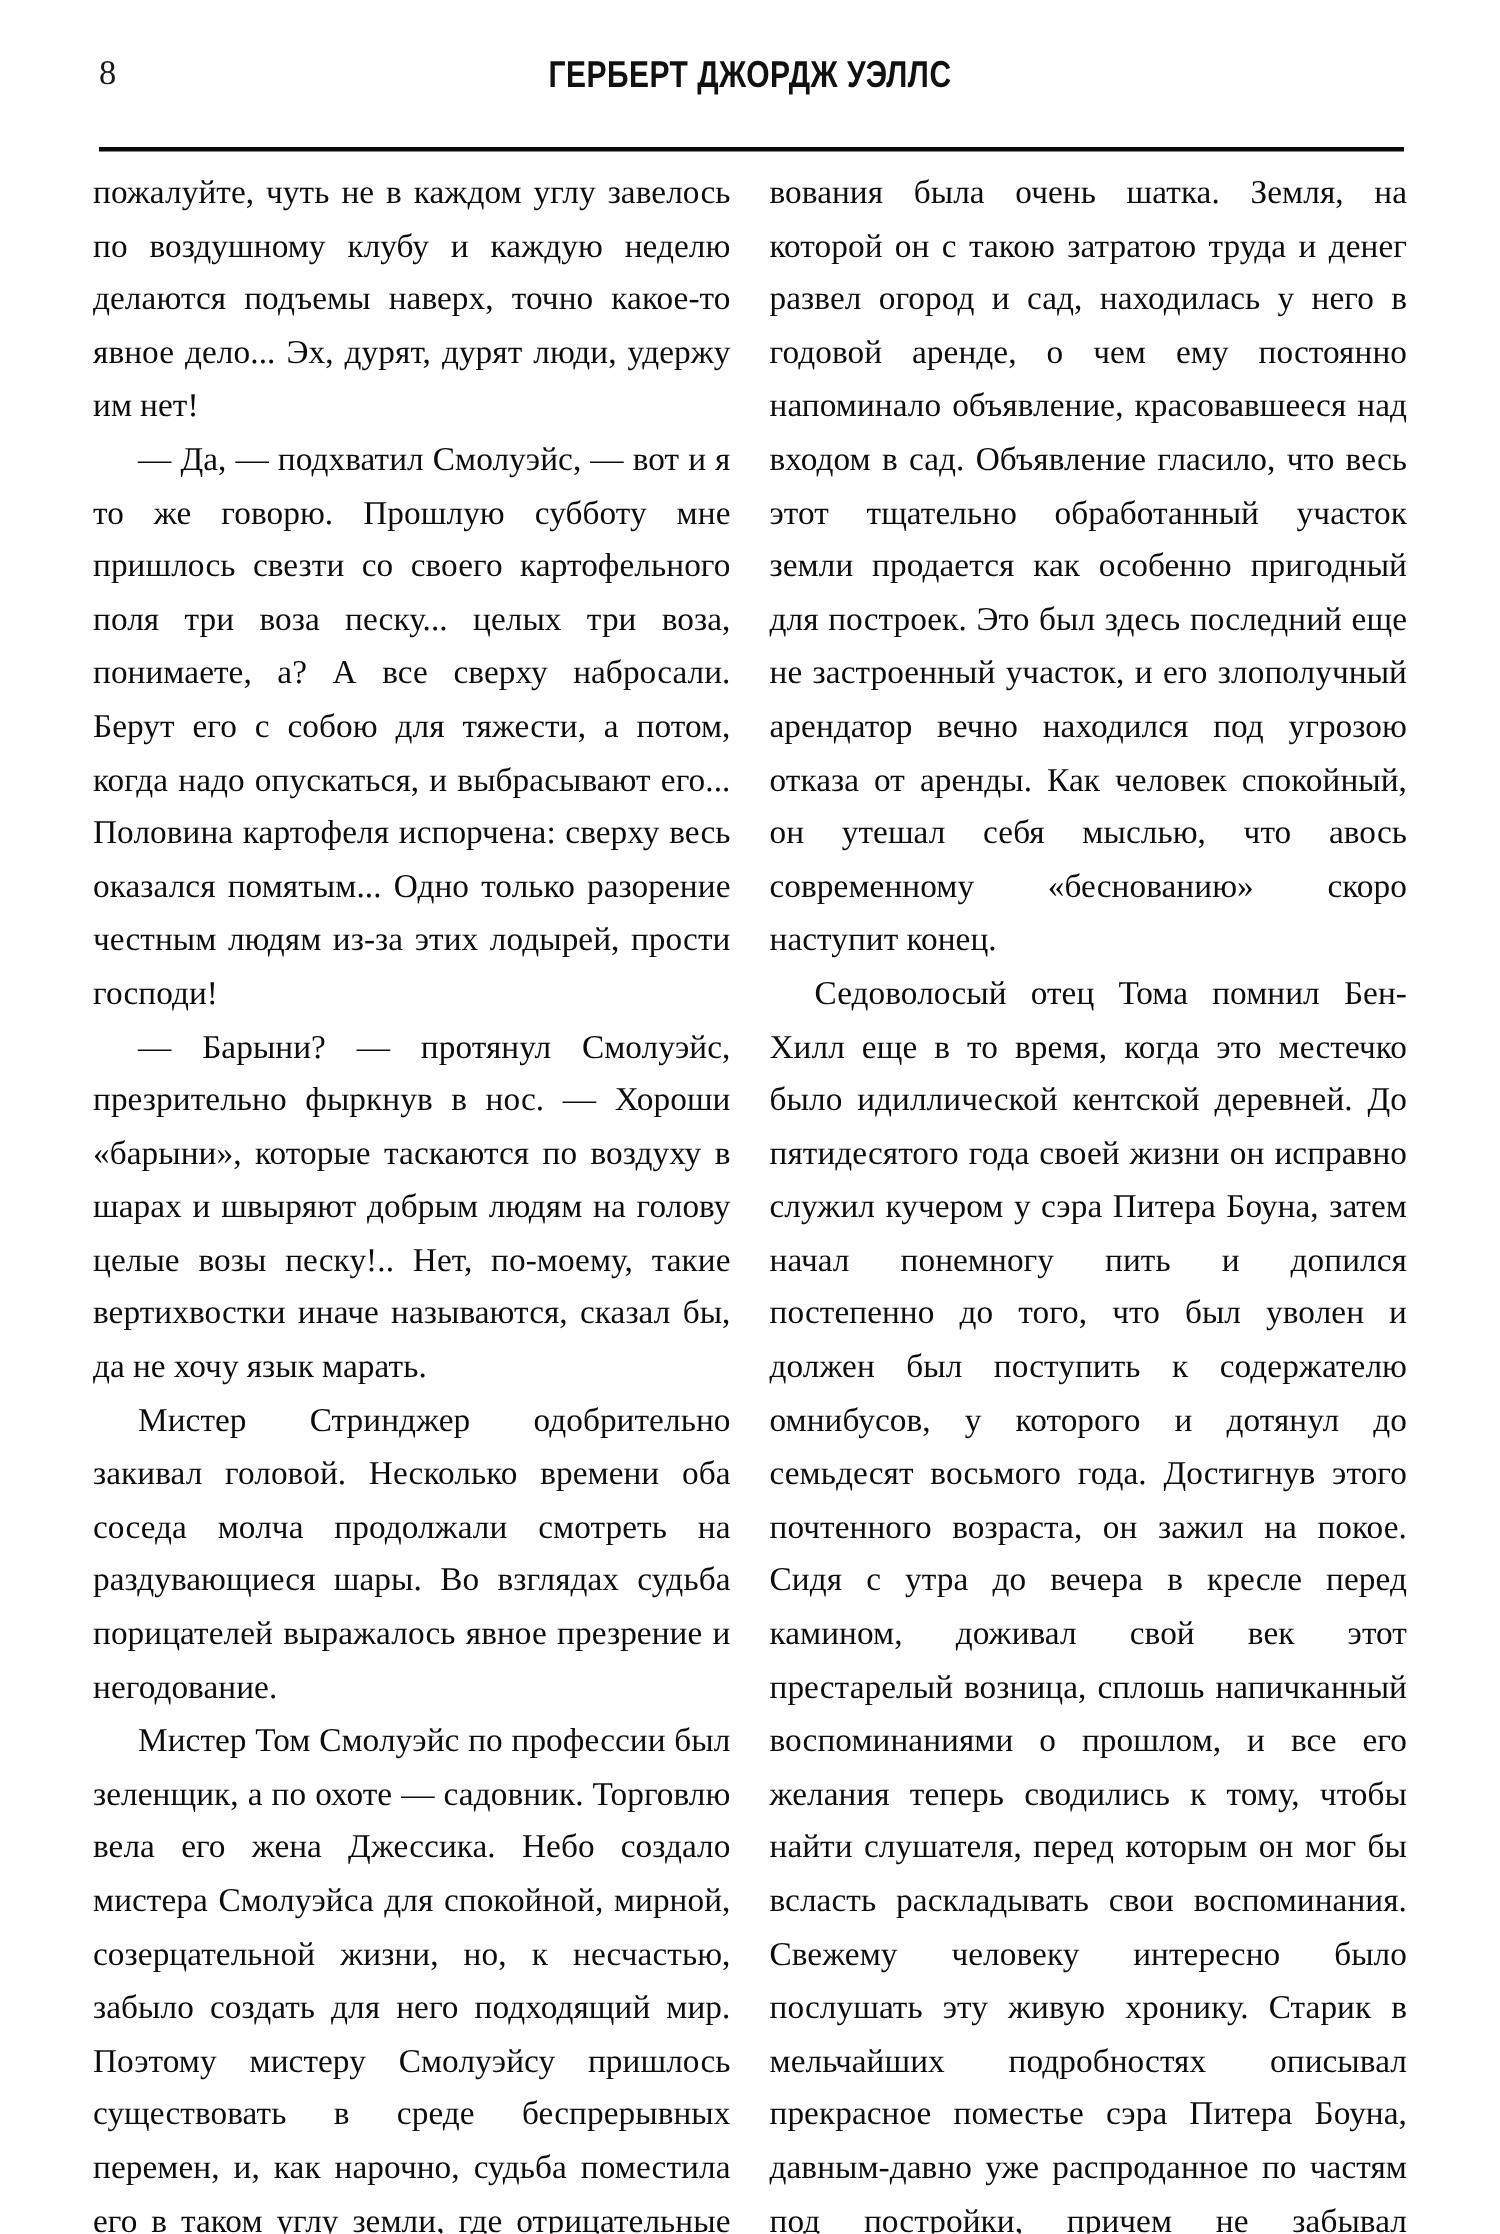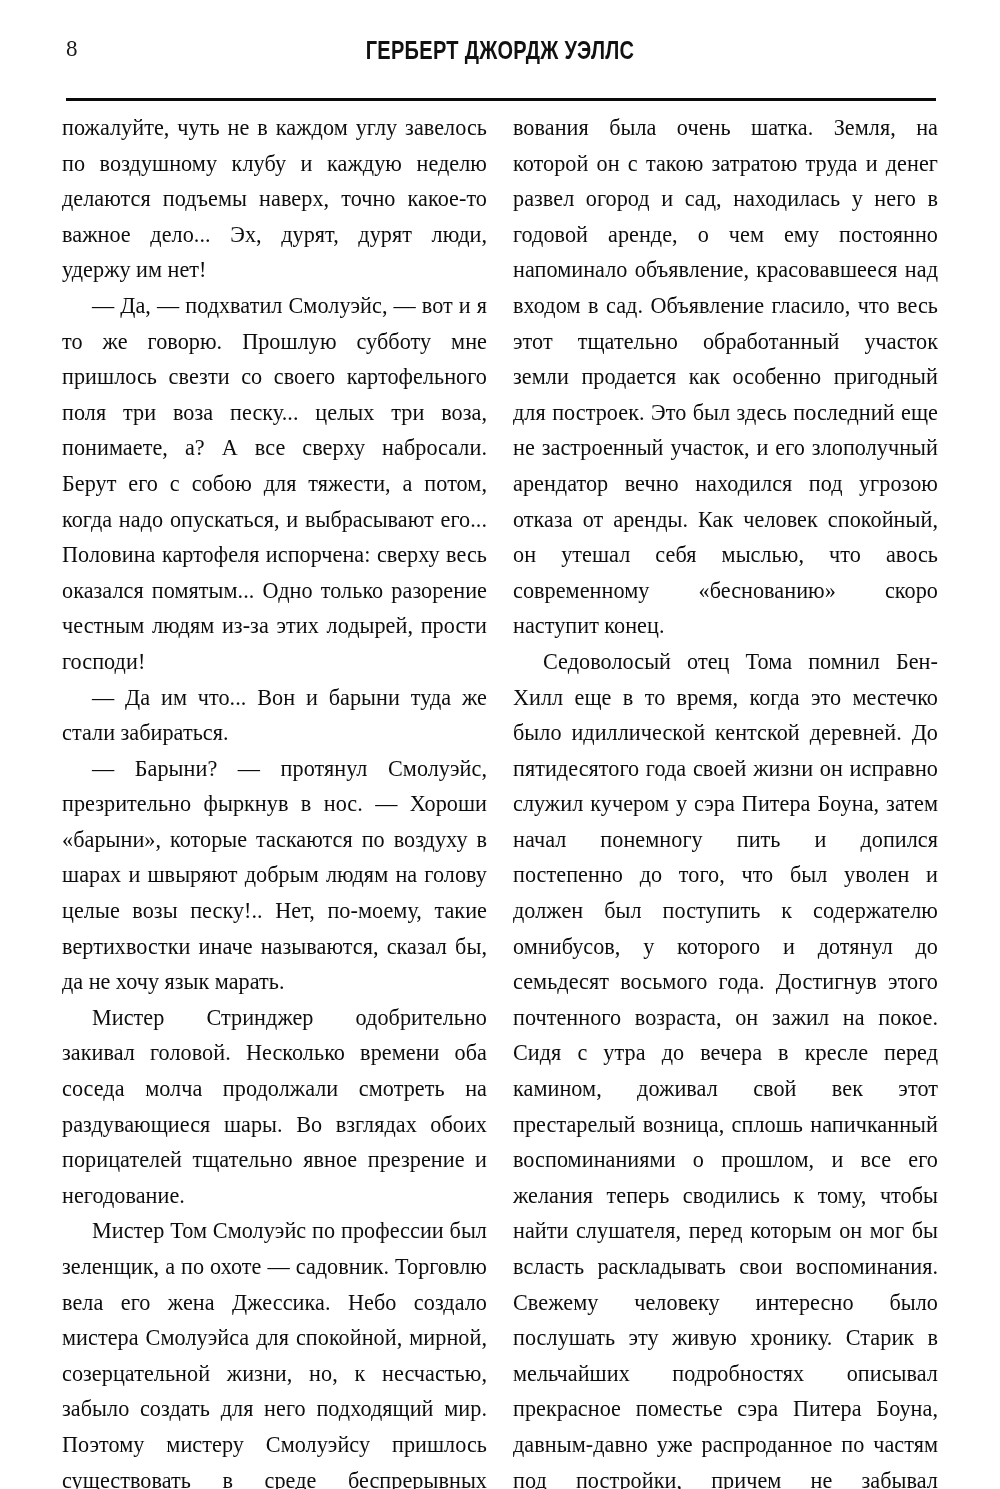--- a/index.html
+++ b/index.html
@@ -96,25 +96,24 @@
 
 <div class="page">
 
   <div class="running-head">
     <div class="folio">8</div>
     <div class="head-title">ГЕРБЕРТ ДЖОРДЖ УЭЛЛС</div>
     <div class="head-rule"></div>
   </div>
 
   <div class="col col-left">
-      <p>пожалуйте, чуть не в каждом углу завелось по воздушному клубу и каждую неделю делаются подъемы наверх, точно какое-то важное дело... Эх, дурят, дурят люди, удержу им нет!</p>
+      <p>пожалуйте, чуть не в каждом углу завелось по воздушному клубу и каждую неделю делаются подъемы наверх, точно какое-то явное дело... Эх, дурят, дурят люди, удержу им нет!</p>
       <p class="indent">— Да, — подхватил Смолуэйс, — вот и я то же говорю. Прошлую субботу мне пришлось свезти со своего картофельного поля три воза песку... целых три воза, понимаете, а? А все сверху набросали. Берут его с собою для тяжести, а потом, когда надо опускаться, и выбрасывают его... Половина картофеля испорчена: сверху весь оказался помятым... Одно только разорение честным людям из-за этих лодырей, прости господи!</p>
-      <p class="indent">— Да им что... Вон и барыни туда же стали забираться.</p>
       <p class="indent">— Барыни? — протянул Смолуэйс, презрительно фыркнув в нос. — Хороши «барыни», которые таскаются по воздуху в шарах и швыряют добрым людям на голову целые возы песку!.. Нет, по-моему, такие вертихвостки иначе называются, сказал бы, да не хочу язык марать.</p>
-      <p class="indent">Мистер Стринджер одобрительно закивал головой. Несколько времени оба соседа молча продолжали смотреть на раздувающиеся шары. Во взглядах обоих порицателей тщательно явное презрение и негодование.</p>
+      <p class="indent">Мистер Стринджер одобрительно закивал головой. Несколько времени оба соседа молча продолжали смотреть на раздувающиеся шары. Во взглядах судьба порицателей выражалось явное презрение и негодование.</p>
       <p class="indent">Мистер Том Смолуэйс по профессии был зеленщик, а по охоте — садовник. Торговлю вела его жена Джессика. Небо создало мистера Смолуэйса для спокойной, мирной, созерцательной жизни, но, к несчастью, забыло создать для него подходящий мир. Поэтому мистеру Смолуэйсу пришлось существовать в среде беспрерывных перемен, и, как нарочно, судьба поместила его в таком углу земли, где отрицательные последствия этих перемен сказывались с особенной назойливостью. Вообще этому мирному человеку, как говорится, не везло. Даже самая основа его материального сущест-</p>
     </div>
   <div class="col col-right">
       <p>вования была очень шатка. Земля, на которой он с такою затратою труда и денег развел огород и сад, находилась у него в годовой аренде, о чем ему постоянно напоминало объявление, красовавшееся над входом в сад. Объявление гласило, что весь этот тщательно обработанный участок земли продается как особенно пригодный для построек. Это был здесь последний еще не застроенный участок, и его злополучный арендатор вечно находился под угрозою отказа от аренды. Как человек спокойный, он утешал себя мыслью, что авось современному «беснованию» скоро наступит конец.</p>
       <p class="indent">Седоволосый отец Тома помнил Бен-Хилл еще в то время, когда это местечко было идиллической кентской деревней. До пятидесятого года своей жизни он исправно служил кучером у сэра Питера Боуна, затем начал понемногу пить и допился постепенно до того, что был уволен и должен был поступить к содержателю омнибусов, у которого и дотянул до семьдесят восьмого года. Достигнув этого почтенного возраста, он зажил на покое. Сидя с утра до вечера в кресле перед камином, доживал свой век этот престарелый возница, сплошь напичканный воспоминаниями о прошлом, и все его желания теперь сводились к тому, чтобы найти слушателя, перед которым он мог бы всласть раскладывать свои воспоминания. Свежему человеку интересно было послушать эту живую хронику. Старик в мельчайших подробностях описывал прекрасное поместье сэра Питера Боуна, давным-давно уже распроданное по частям под постройки, причем не забывал упомянуть, как этот магнат держал в своих руках весь округ. Описывал псовые и другие охоты. Рассказывал, как его</p>
     </div>
 
 </div>
 
 </body></html>

